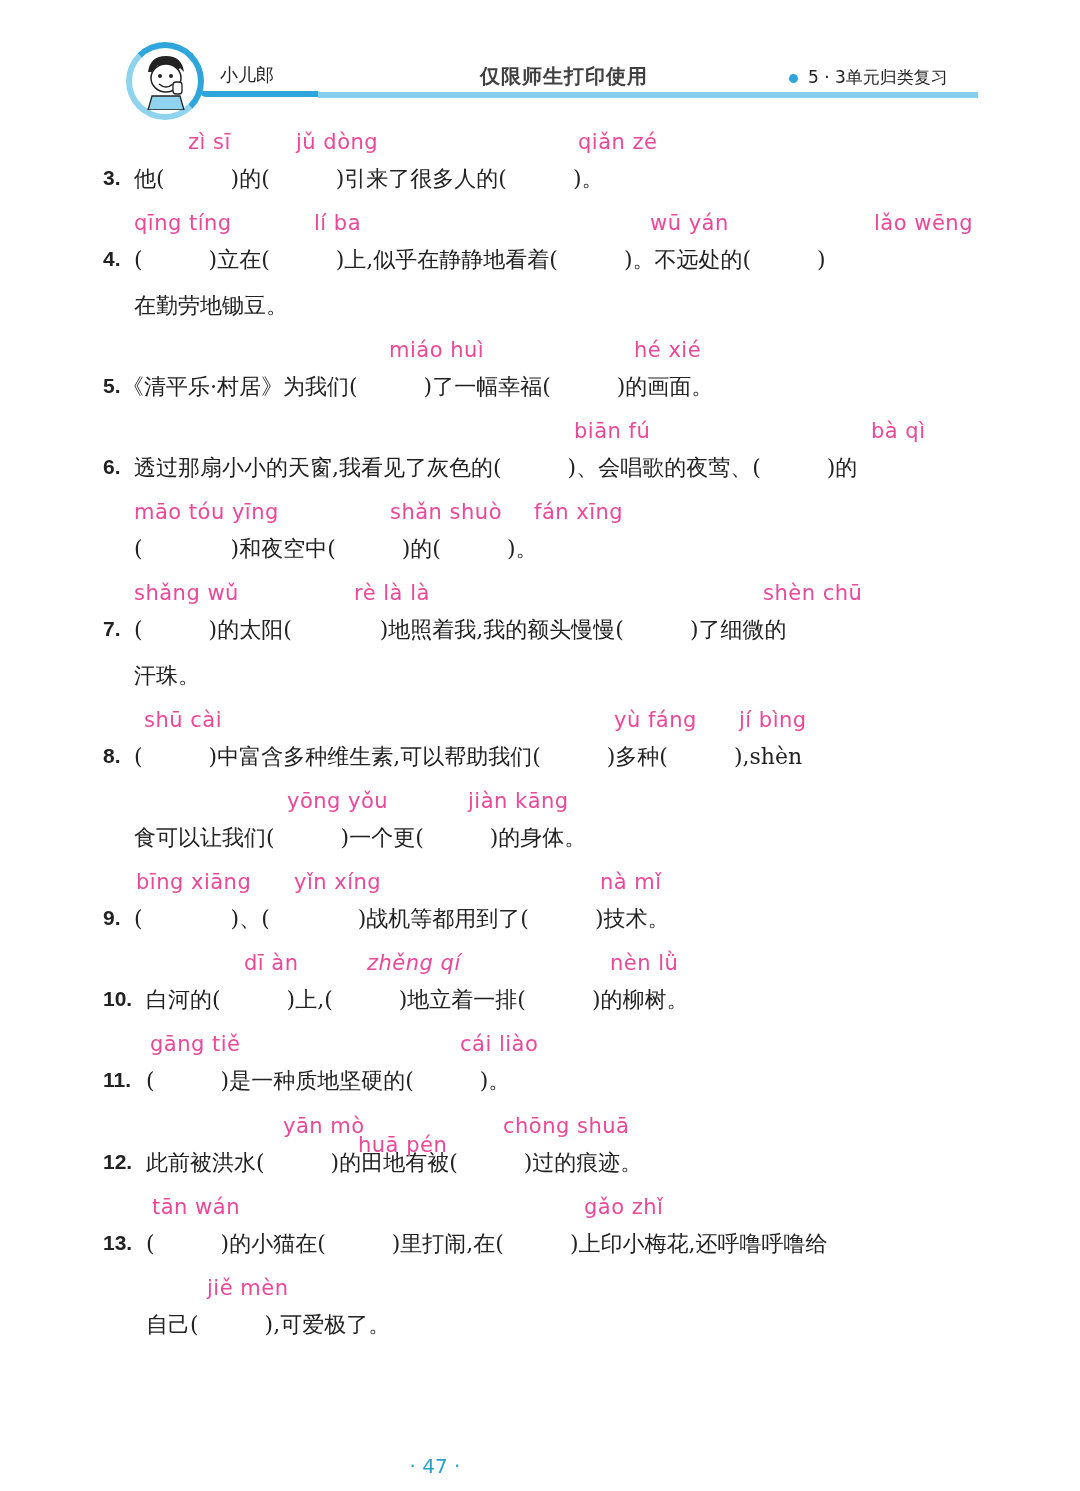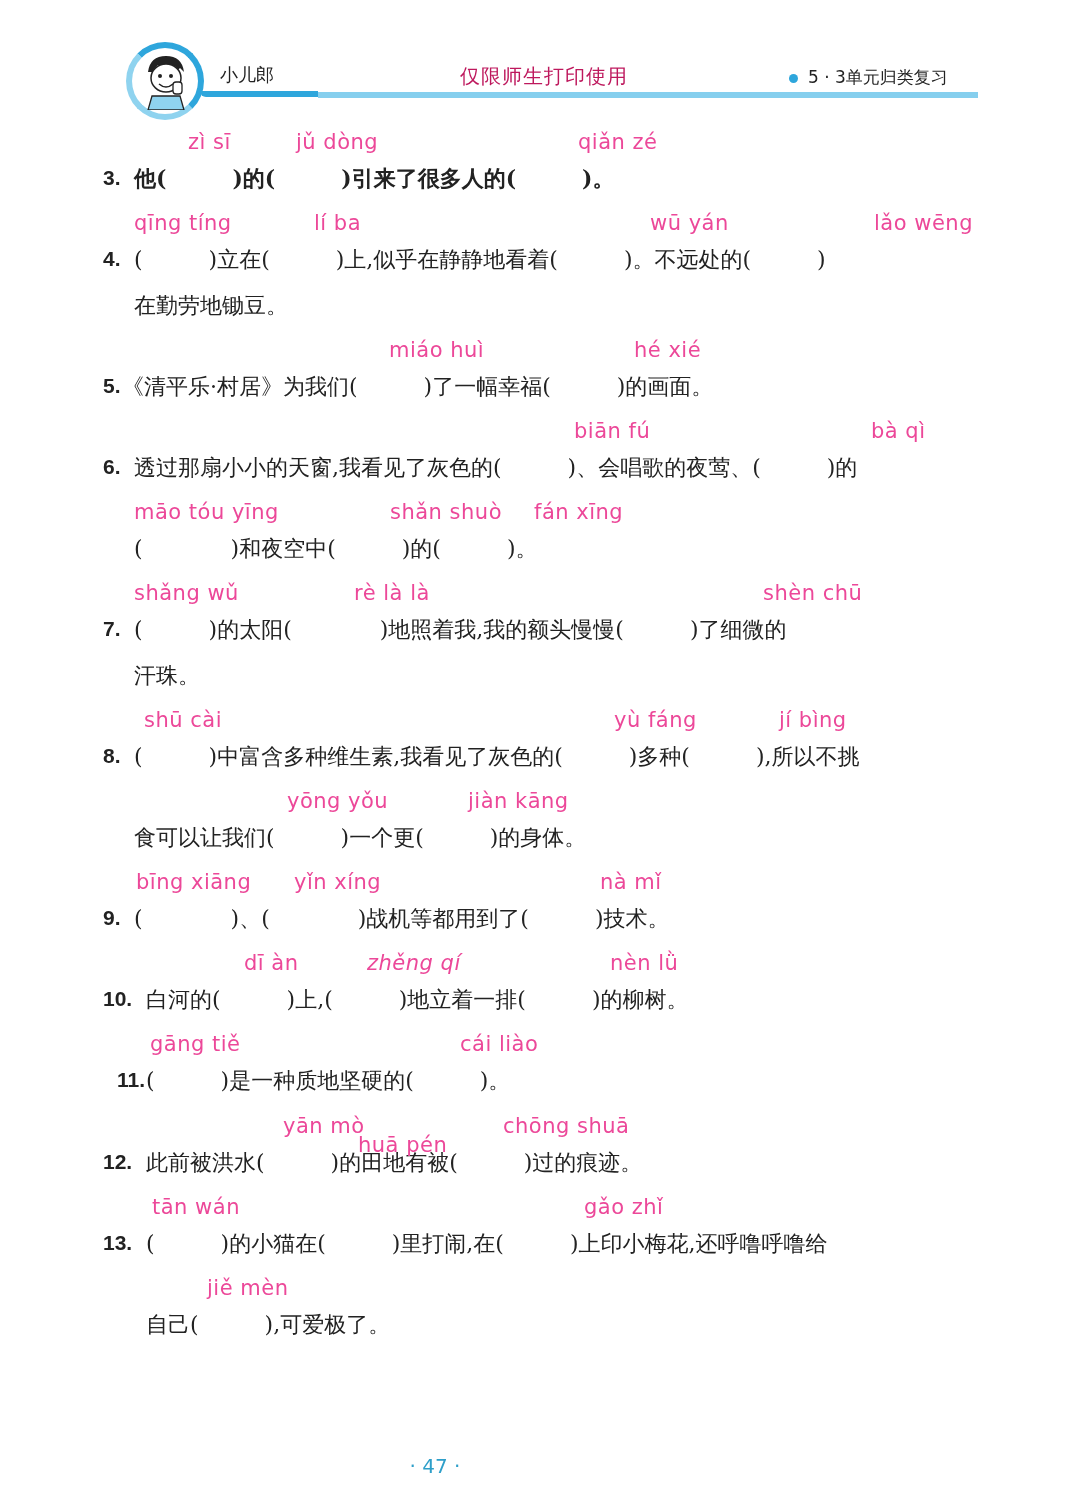--- a/index.html
+++ b/index.html
@@ -5,21 +5,21 @@
   html, body { margin:0; padding:0; background:#ffffff; }
   body { width:1080px; height:1491px; position:relative; overflow:hidden;
          font-family: "DejaVu Sans", sans-serif; color:#222; }
   .header { position:absolute; left:0; top:0; width:1080px; height:125px; }
   .avatar-ring { position:absolute; left:126px; top:42px; width:78px; height:78px;
                  border-radius:50%; border:6px solid #8fd3ef; border-right-color:#2ea6dc; border-top-color:#2ea6dc; box-sizing:border-box; background:#fff; }
   .avatar-face { position:absolute; left:140px; top:52px; width:50px; height:58px; }
   .brand { position:absolute; left:220px; top:63px; font-size:18px; color:#222; }
   .rule-dark { position:absolute; left:200px; top:91px; width:118px; height:6px; background:#2ea6dc; border-radius:0 0 0 8px; }
   .rule-light { position:absolute; left:318px; top:92px; width:660px; height:6px; background:#86cfee; }
-  .notice { position:absolute; left:460px; top:63px; font-size:20px; color:#be185d; font-weight:normal; letter-spacing:1px; }
+  .notice { position:absolute; left:480px; top:63px; font-size:20px; color:#404040; font-weight:bold; letter-spacing:1px; }
   .section { position:absolute; left:789px; top:66px; font-size:17px; color:#222; }
   .section .dot { display:inline-block; width:9px; height:9px; border-radius:50%; background:#2ea6dc; margin-right:10px; vertical-align:middle; }
   .py { position:absolute; font-size:21px; color:#ec4899; white-space:nowrap; letter-spacing:0.5px; }
   .ln { position:absolute; font-size:22px; color:#222; white-space:nowrap; font-family:"DejaVu Serif", serif; }
   .num { font-family:"Liberation Sans", sans-serif; font-weight:bold; font-size:21px; }
   .page-num { position:absolute; left:0; width:870px; top:1454px; text-align:center; font-size:20px; color:#2e9fc9; }
 </style>
 </head>
 <body>
 
@@ -39,21 +39,21 @@
   <div class="rule-light"></div>
   <span class="notice">仅限师生打印使用</span>
   <span class="section"><span class="dot"></span><span>5 · 3单元归类复习</span></span>
 </div>
 
 <div id="questions">
     <span class="py" style="left: 188px; top: 130px;">zì sī</span>
     <span class="py" style="left: 296px; top: 130px;">jǔ dòng</span>
     <span class="py" style="left: 578px; top: 130px;">qiǎn zé</span>
     <span class="ln num" style="left: 103px; top: 166px;">3.</span>
-    <span class="ln" style="left: 134px; top: 164px; font-weight: bold;">他(　　　)的(　　　)引来了很多人的(　　　)。</span>
+    <span class="ln" style="left: 134px; top: 164px;">他(　　　)的(　　　)引来了很多人的(　　　)。</span>
     <span class="py" style="left: 134px; top: 211px;">qīng tíng</span>
     <span class="py" style="left: 314px; top: 211px;">lí ba</span>
     <span class="py" style="left: 650px; top: 211px;">wū yán</span>
     <span class="py" style="left: 874px; top: 211px;">lǎo wēng</span>
     <span class="ln num" style="left: 103px; top: 247px;">4.</span>
     <span class="ln" style="left: 134px; top: 245px;">(　　　)立在(　　　)上,似乎在静静地看着(　　　)。不远处的(　　　)</span>
     <span class="ln" style="left: 134px; top: 291px;">在勤劳地锄豆。</span>
     <span class="py" style="left: 389px; top: 338px;">miáo huì</span>
     <span class="py" style="left: 634px; top: 338px;">hé xié</span>
     <span class="ln num" style="left: 103px; top: 374px;">5.</span>
@@ -67,39 +67,39 @@
     <span class="py" style="left: 534px; top: 500px;">fán xīng</span>
     <span class="ln" style="left: 134px; top: 534px;">(　　　　)和夜空中(　　　)的(　　　)。</span>
     <span class="py" style="left: 134px; top: 581px;">shǎng wǔ</span>
     <span class="py" style="left: 354px; top: 581px;">rè là là</span>
     <span class="py" style="left: 763px; top: 581px;">shèn chū</span>
     <span class="ln num" style="left: 103px; top: 617px;">7.</span>
     <span class="ln" style="left: 134px; top: 615px;">(　　　)的太阳(　　　　)地照着我,我的额头慢慢(　　　)了细微的</span>
     <span class="ln" style="left: 134px; top: 661px;">汗珠。</span>
     <span class="py" style="left: 144px; top: 708px;">shū cài</span>
     <span class="py" style="left: 614px; top: 708px;">yù fáng</span>
-    <span class="py" style="left: 779px; top: 708px; text-align: right;">jí bìng</span>
+    <span class="py" style="left: 739px; top: 708px; text-align: right;">jí bìng</span>
     <span class="ln num" style="left: 103px; top: 744px;">8.</span>
-    <span class="ln" style="left: 134px; top: 742px;">(　　　)中富含多种维生素,我看见了灰色的(　　　)多种(　　　),所以不挑</span>
+    <span class="ln" style="left: 134px; top: 742px;">(　　　)中富含多种维生素,可以帮助我们(　　　)多种(　　　),shèn</span>
     <span class="py" style="left: 287px; top: 789px;">yōng yǒu</span>
     <span class="py" style="left: 468px; top: 789px;">jiàn kāng</span>
     <span class="ln" style="left: 134px; top: 823px;">食可以让我们(　　　)一个更(　　　)的身体。</span>
     <span class="py" style="left: 136px; top: 870px;">bīng xiāng</span>
     <span class="py" style="left: 294px; top: 870px;">yǐn xíng</span>
     <span class="py" style="left: 600px; top: 870px;">nà mǐ</span>
     <span class="ln num" style="left: 103px; top: 906px;">9.</span>
     <span class="ln" style="left: 134px; top: 904px;">(　　　　)、(　　　　)战机等都用到了(　　　)技术。</span>
     <span class="py" style="left: 244px; top: 951px;">dī àn</span>
     <span class="py" style="left: 367px; top: 951px; font-style: italic;">zhěng qí</span>
     <span class="py" style="left: 610px; top: 951px;">nèn lǜ</span>
     <span class="ln num" style="left: 103px; top: 987px;">10.</span>
     <span class="ln" style="left: 146px; top: 985px;">白河的(　　　)上,(　　　)地立着一排(　　　)的柳树。</span>
     <span class="py" style="left: 150px; top: 1032px; text-align: center;">gāng tiě</span>
     <span class="py" style="left: 460px; top: 1032px;">cái liào</span>
-    <span class="ln num" style="left: 103px; top: 1068px; margin-left: 14px;">11.</span>
+    <span class="ln num" style="left: 103px; top: 1068px;">11.</span>
     <span class="ln" style="left: 146px; top: 1066px;">(　　　)是一种质地坚硬的(　　　)。</span>
     <span class="py" style="left: 283px; top: 1114px;">yān mò</span>
     <span class="py" style="left: 503px; top: 1114px; text-align: center;">chōng shuā</span>
     <span class="ln num" style="left: 103px; top: 1150px;">12.</span>
     <span class="ln" style="left: 146px; top: 1148px;">此前被洪水(　　　)的田地有被(　　　)过的痕迹。</span>
     <span class="py" style="left: 152px; top: 1195px;">tān wán</span>
     <span class="py" style="left: 358px; top: 1133px;">huā pén</span>
     <span class="py" style="left: 584px; top: 1195px;">gǎo zhǐ</span>
     <span class="ln num" style="left: 103px; top: 1231px;">13.</span>
     <span class="ln" style="left: 146px; top: 1229px;">(　　　)的小猫在(　　　)里打闹,在(　　　)上印小梅花,还呼噜呼噜给</span>

